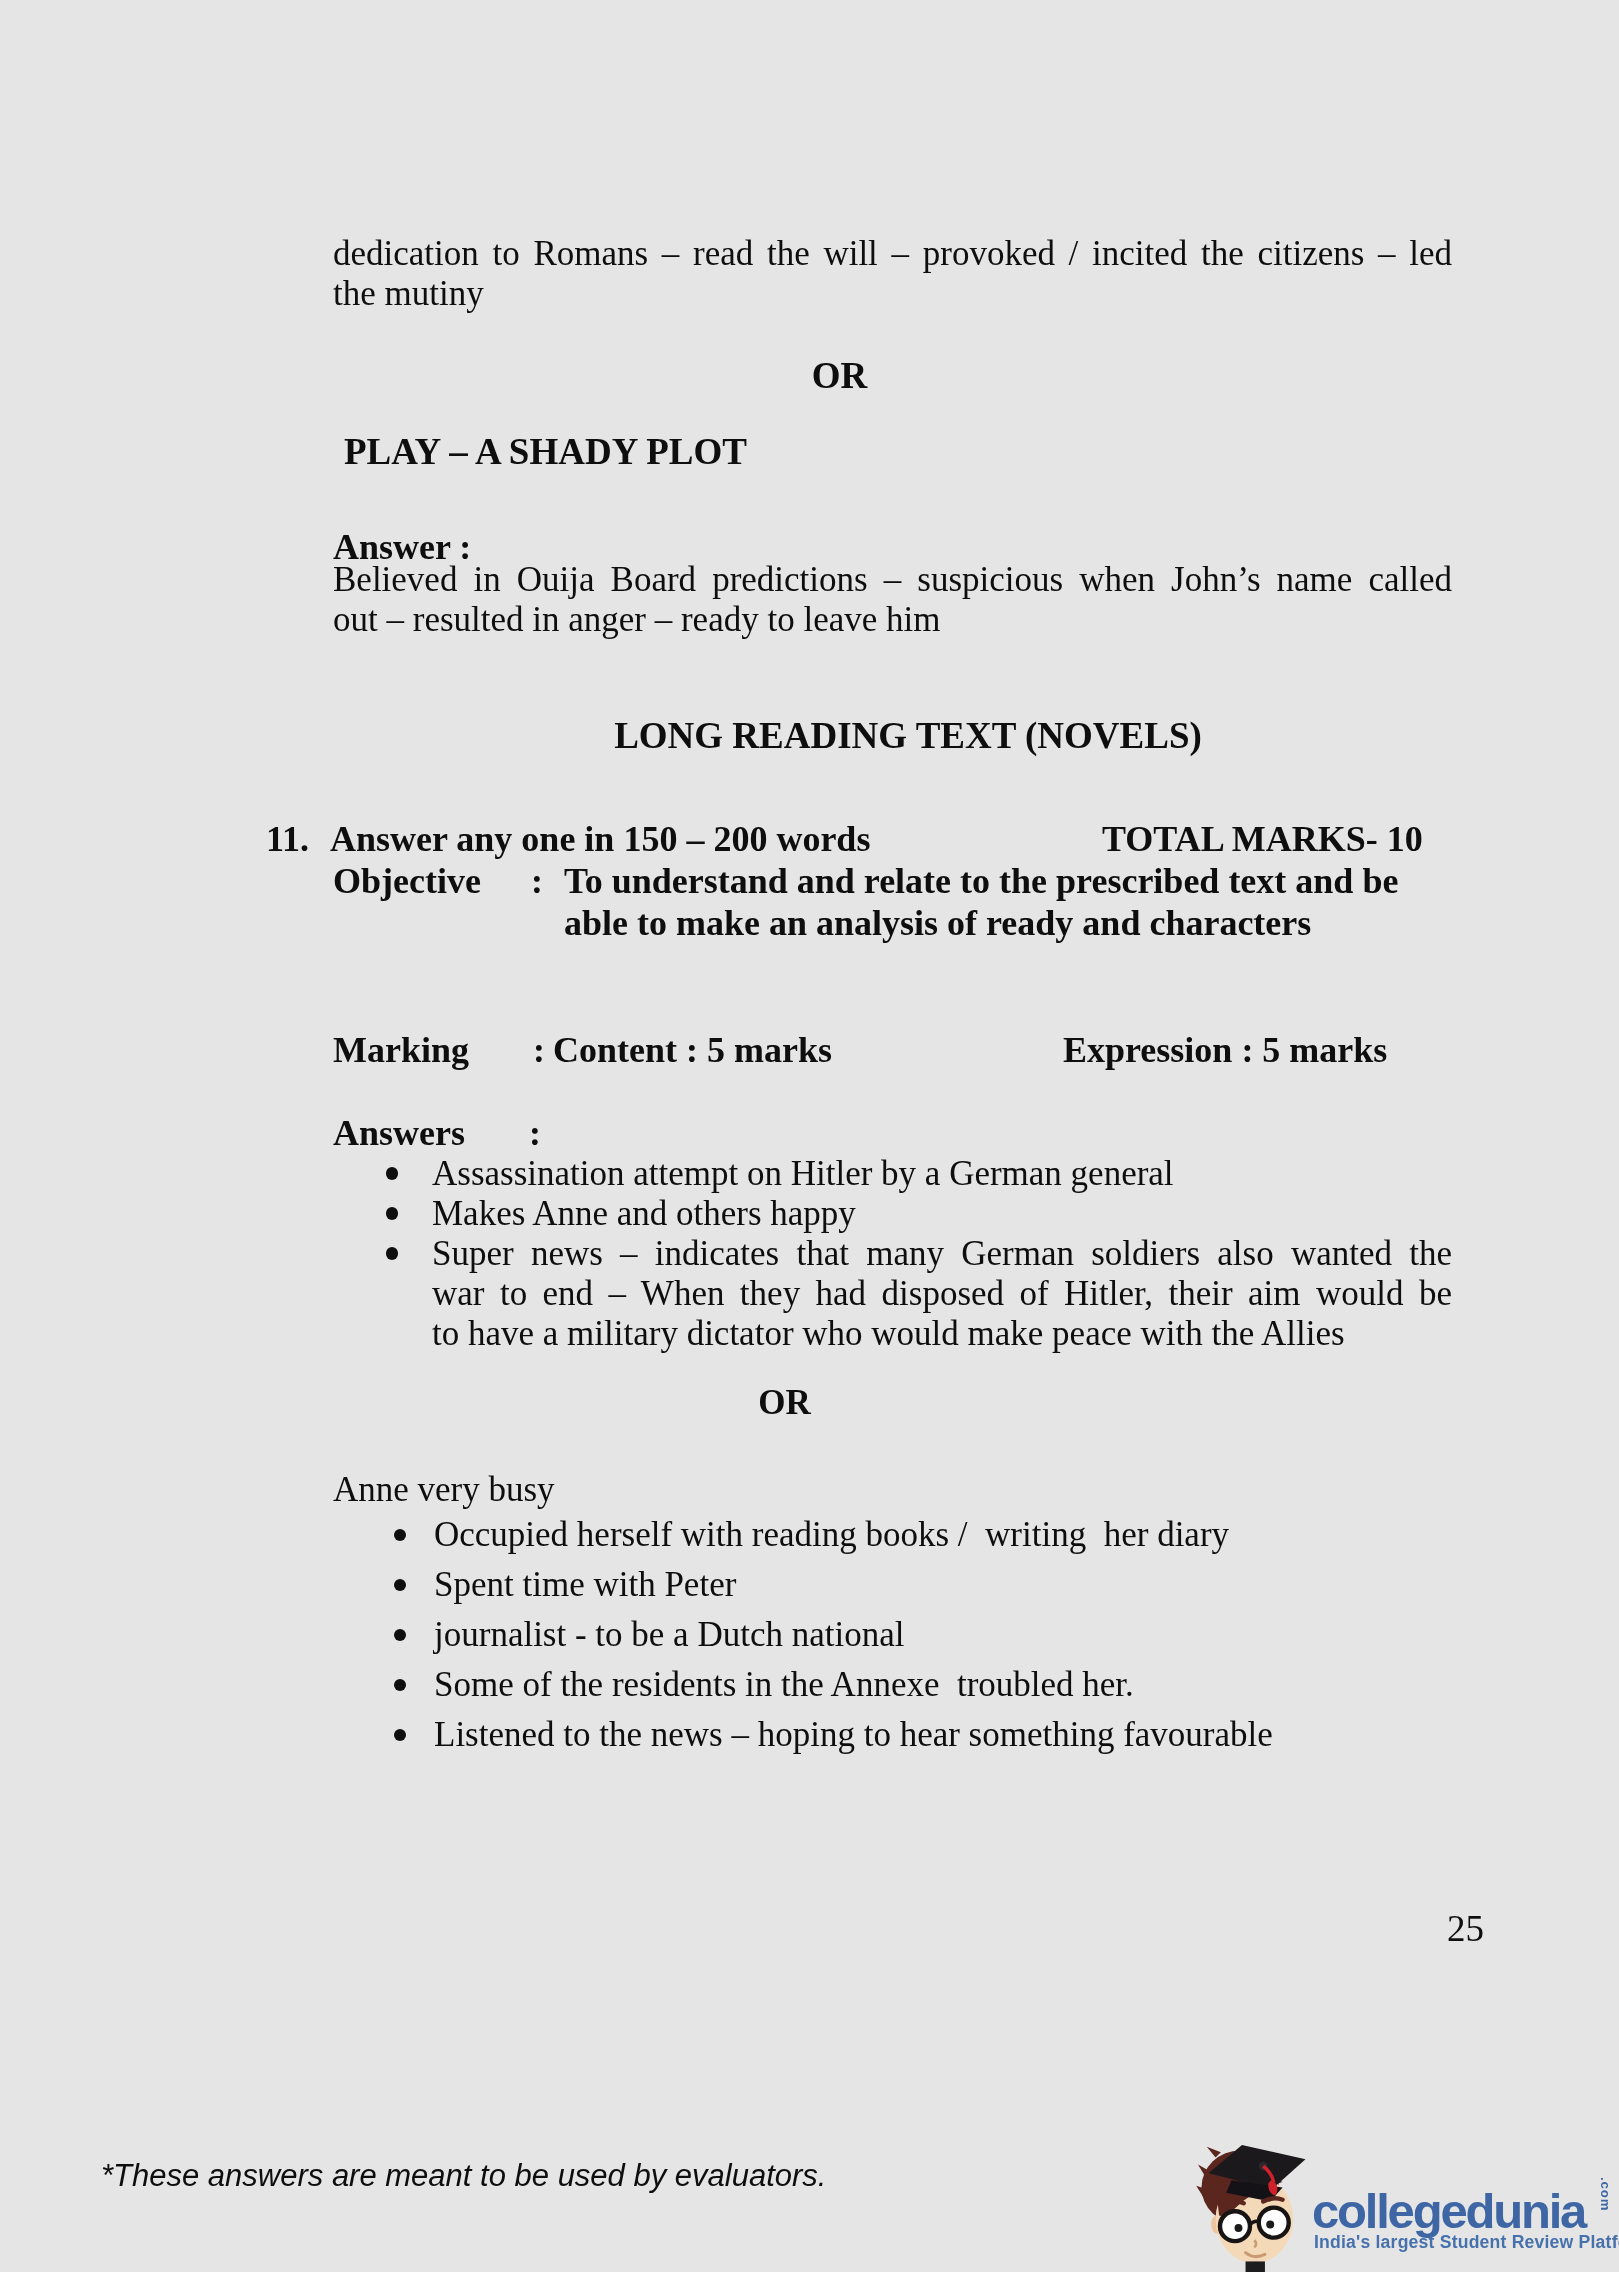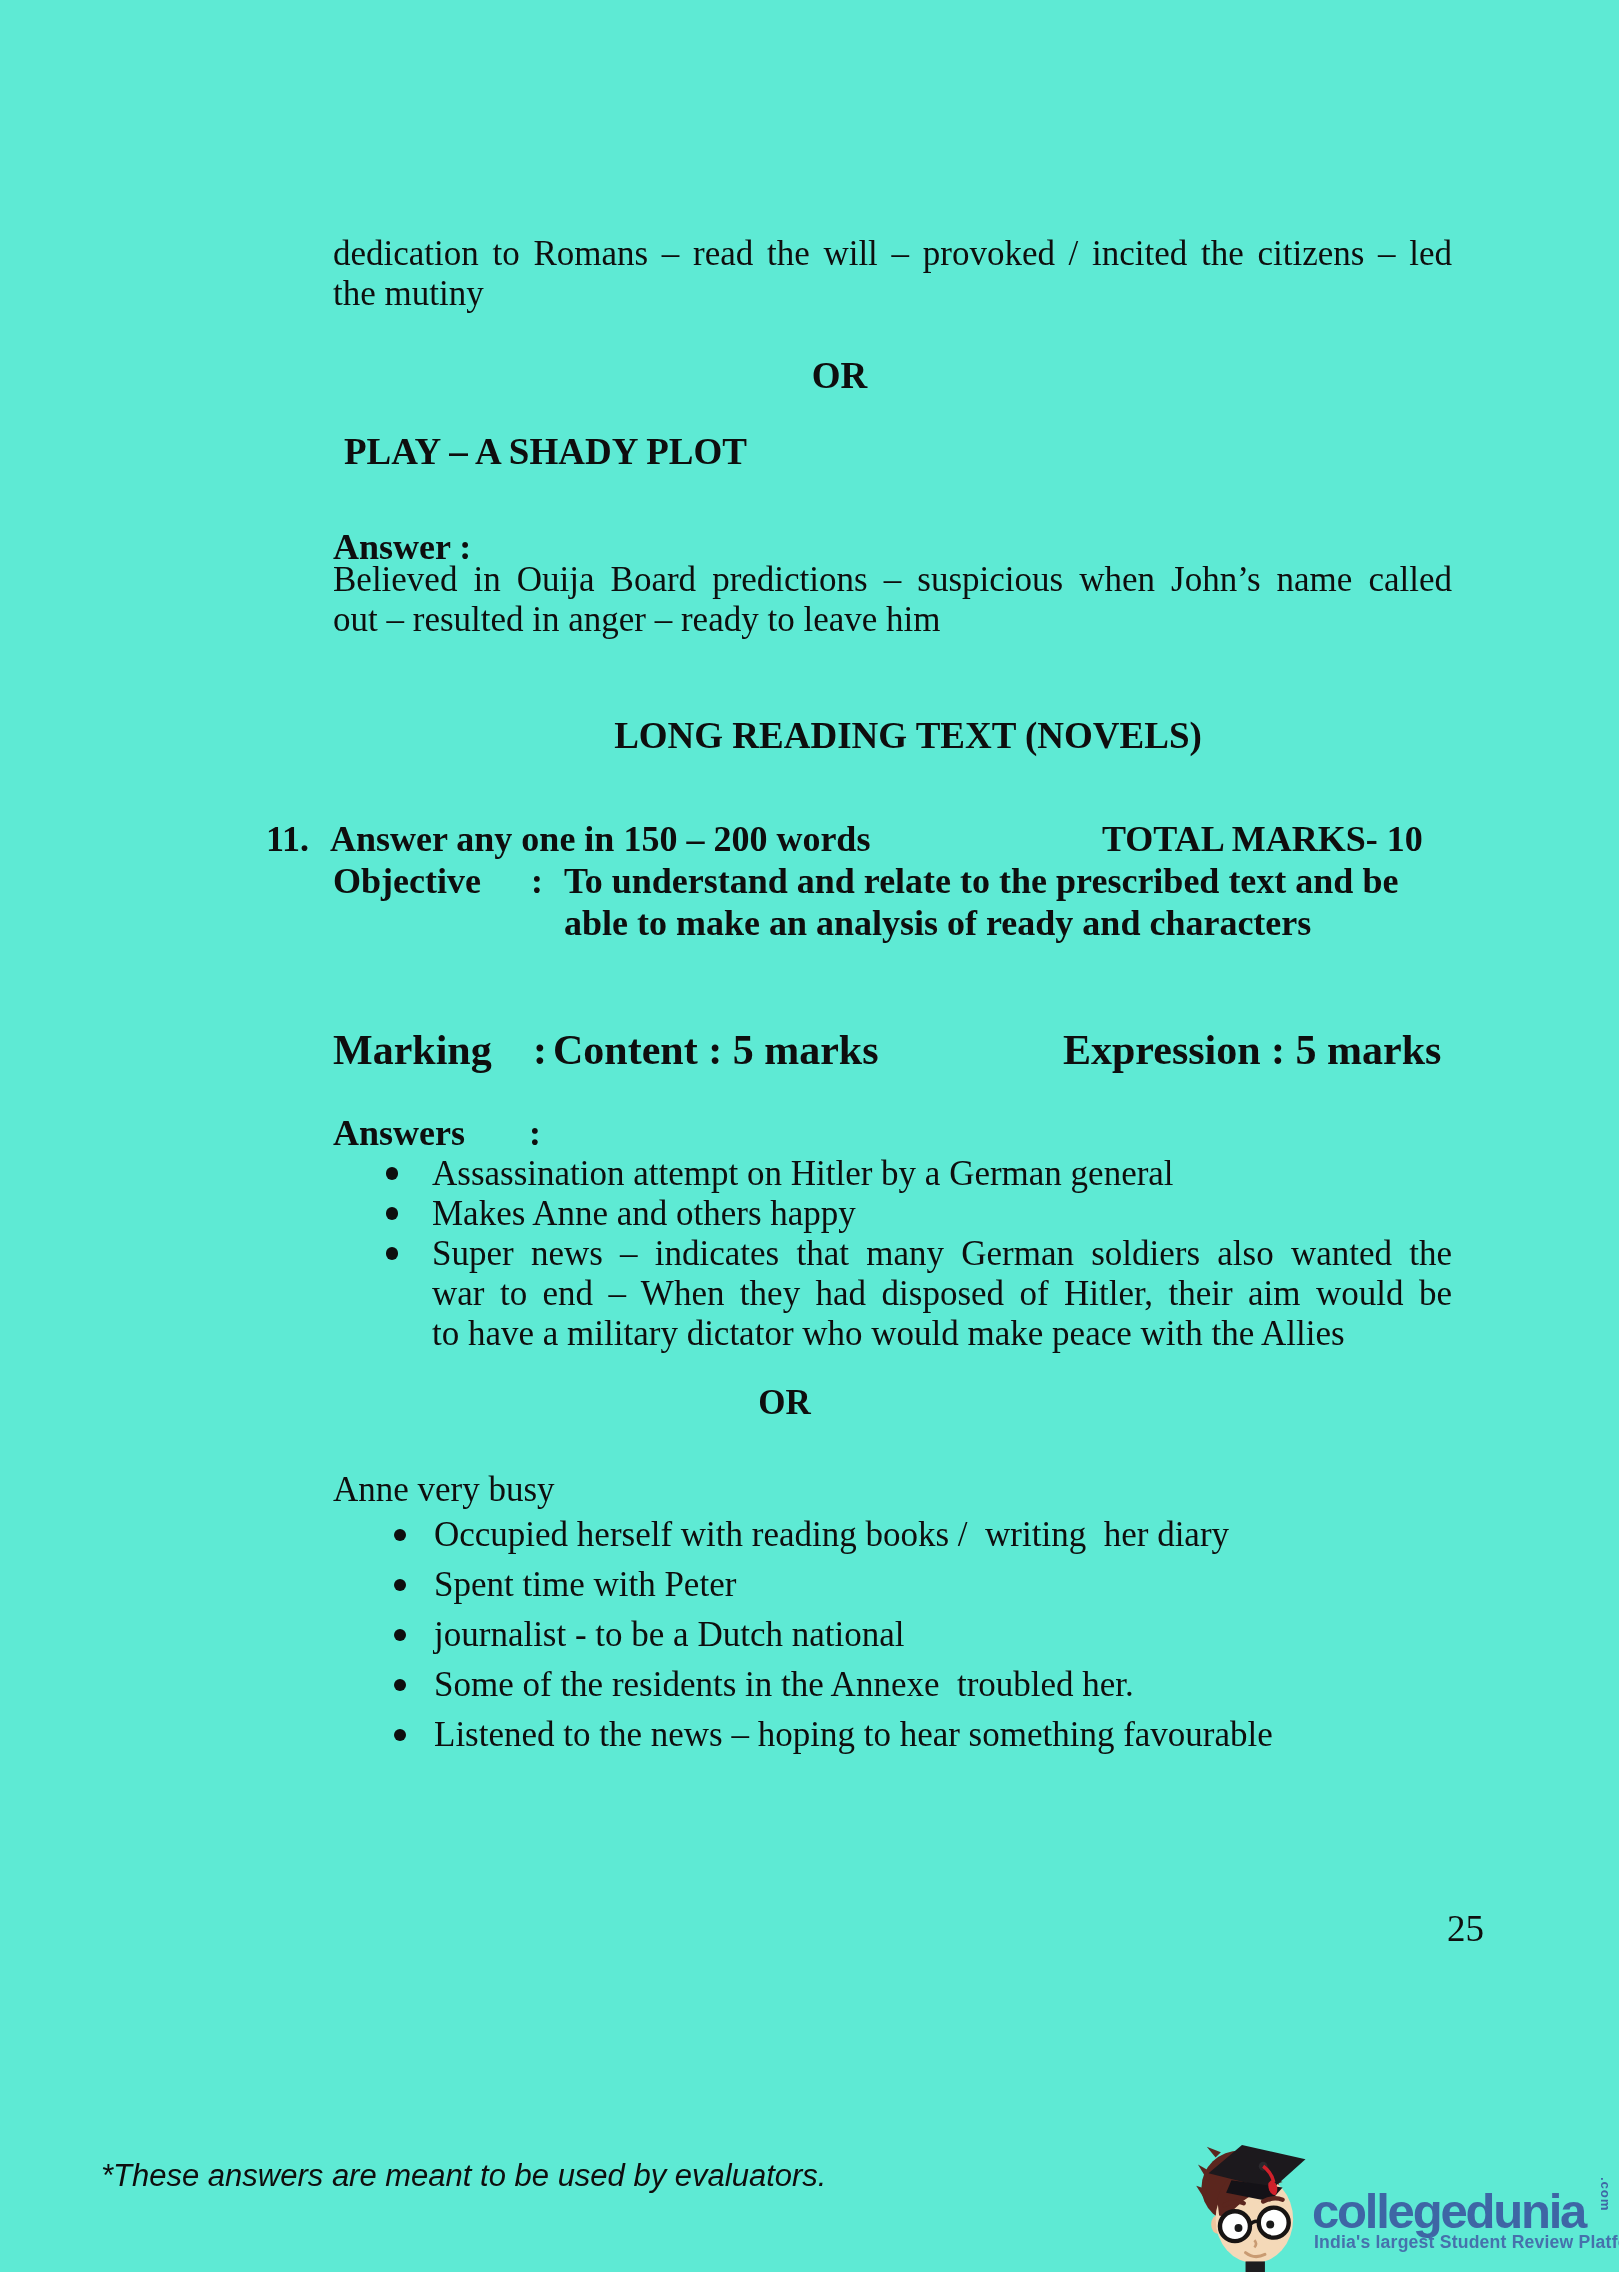--- a/index.html
+++ b/index.html
@@ -1,17 +1,17 @@
 <!DOCTYPE html>
 <html style="font-size:14px"><head>
 <meta charset="utf-8">
 <style>
   html,body{margin:0;padding:0;background:#ffffff;}
   .page{
-    position:relative;width:1620px;height:2273px;background:#5eead4;overflow:hidden;
+    position:relative;width:1620px;height:2273px;background:#e5e5e5;overflow:hidden;
     font-family:"Liberation Serif","DejaVu Serif",serif;color:#0e0e0e;
   }
   .abs{position:absolute;}
   .b{font-weight:700;}
   .body40{font-size:35px;line-height:40px;}
   .line{white-space:pre;}
   .just{white-space:nowrap;text-align:justify;text-align-last:justify;}
   .center{text-align:center;}
 
   
@@ -62,21 +62,21 @@
 
   <div class="abs b label-row" style="left:333px;top:860px;width:1119px;font-size:36px;line-height:42px;">
     <span style="left:0;">Objective</span>
     <span style="left:198px;">:</span>
     <div style="margin-left:231px;">
       <div class="line">To understand and relate to the prescribed text and be</div>
       <div class="line">able to make an analysis of ready and characters</div>
     </div>
   </div>
 
-  <div class="abs b label-row" style="left:333px;top:1030px;width:1119px;height:41px;font-size:42px;line-height:40px;">
+  <div class="abs b label-row" style="left:333px;top:1030px;width:1119px;height:41px;font-size:36px;line-height:40px;">
     <span style="left:0;">Marking</span>
     <span style="left:200px;">:</span>
     <span style="left:220px;">Content : 5 marks</span>
     <span style="left:730px;">Expression : 5 marks</span>
   </div>
 
   <div class="abs b label-row" style="left:333px;top:1113px;width:618px;height:41px;font-size:36px;line-height:40px;">
     <span style="left:0;">Answers</span>
     <span style="left:196px;">:</span>
   </div>

